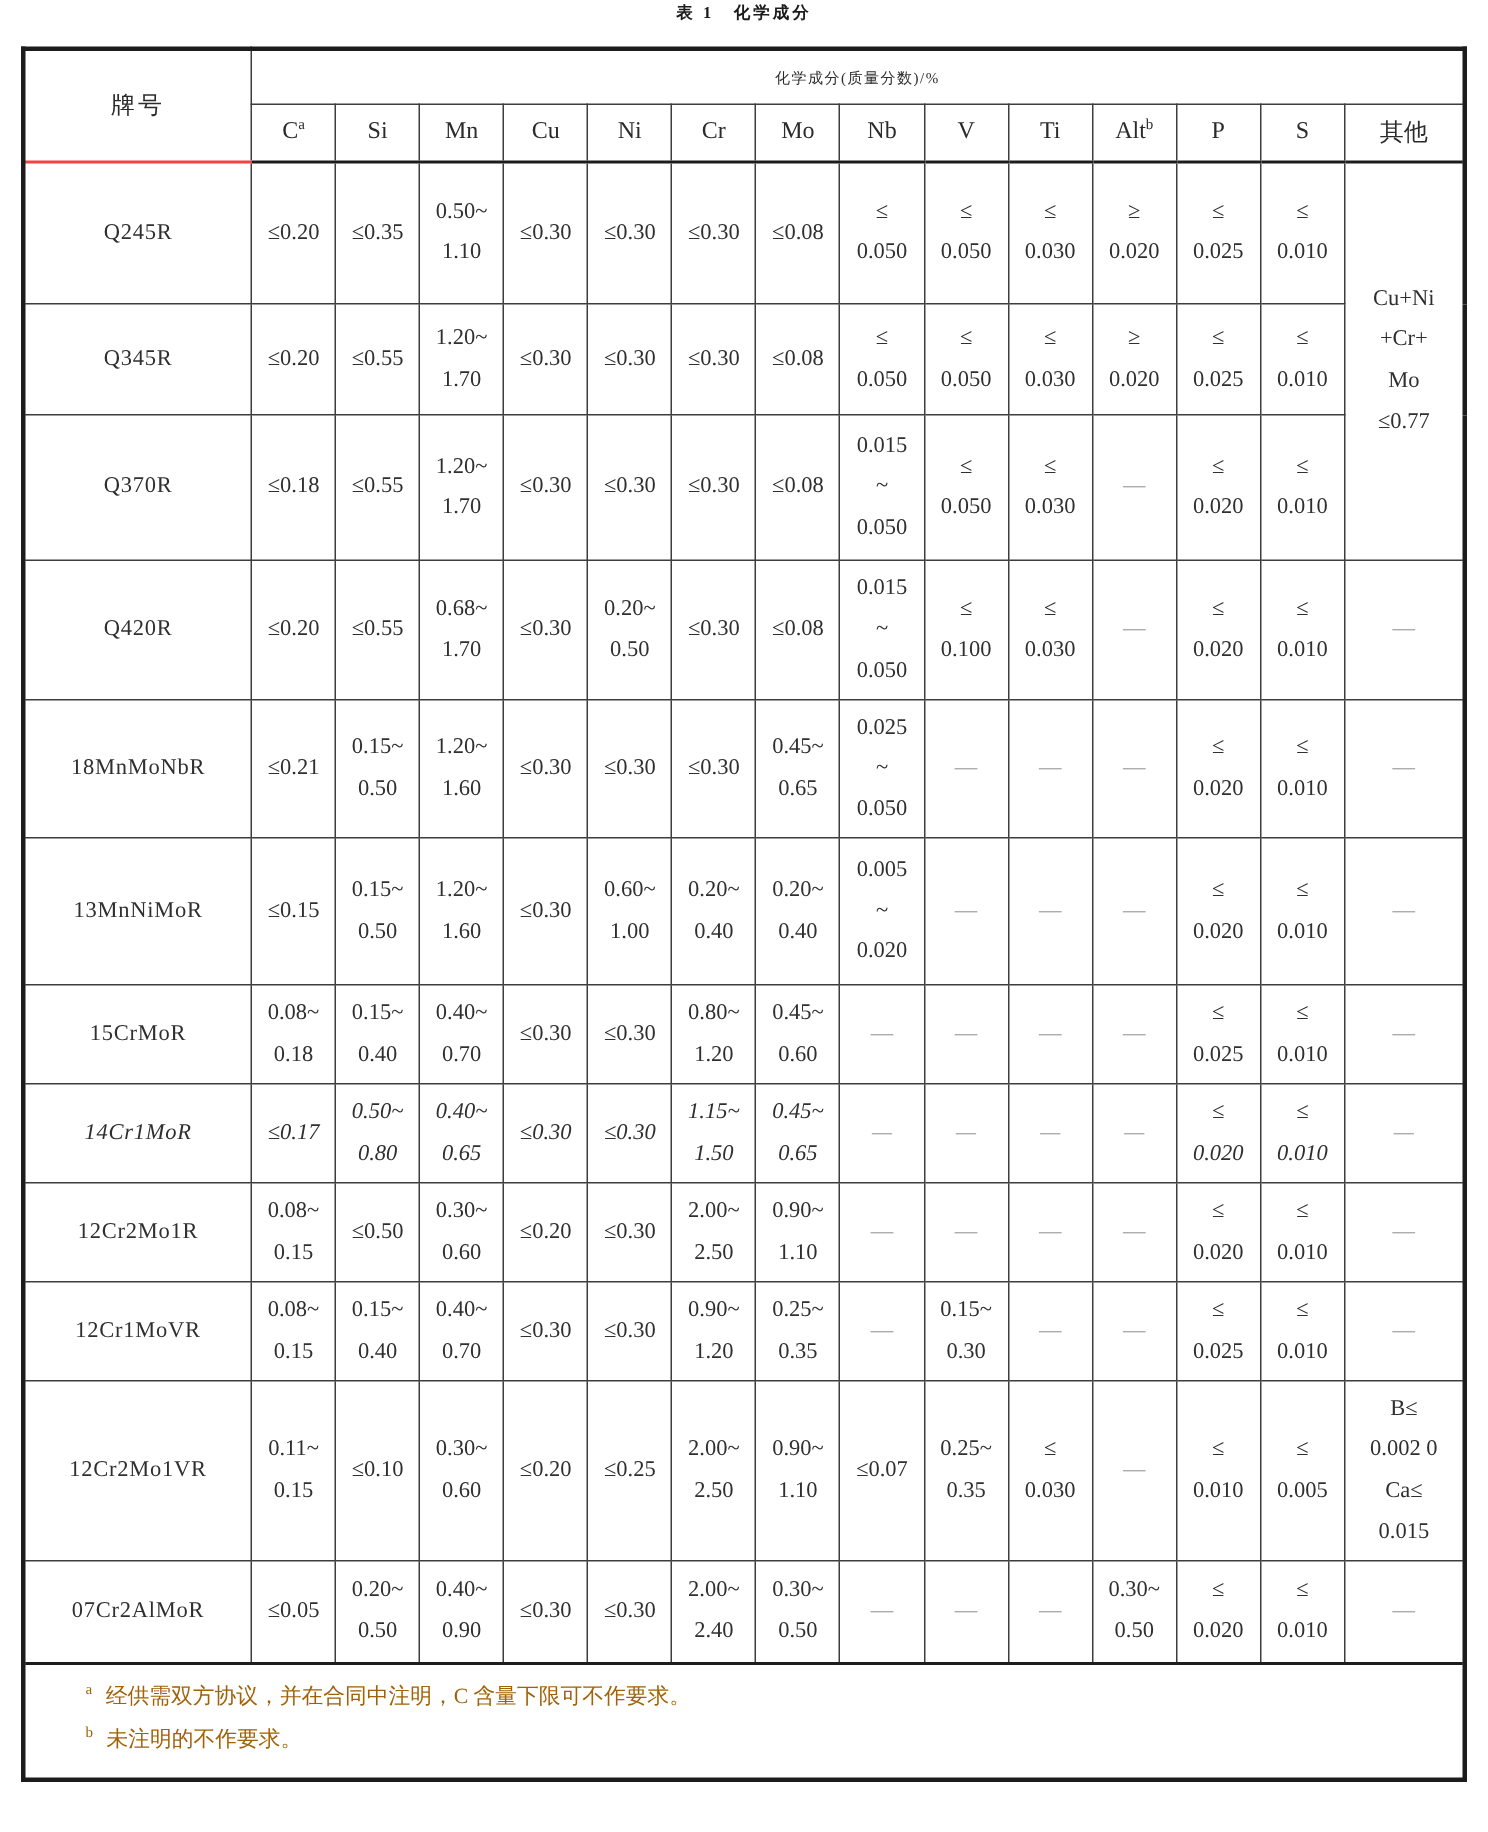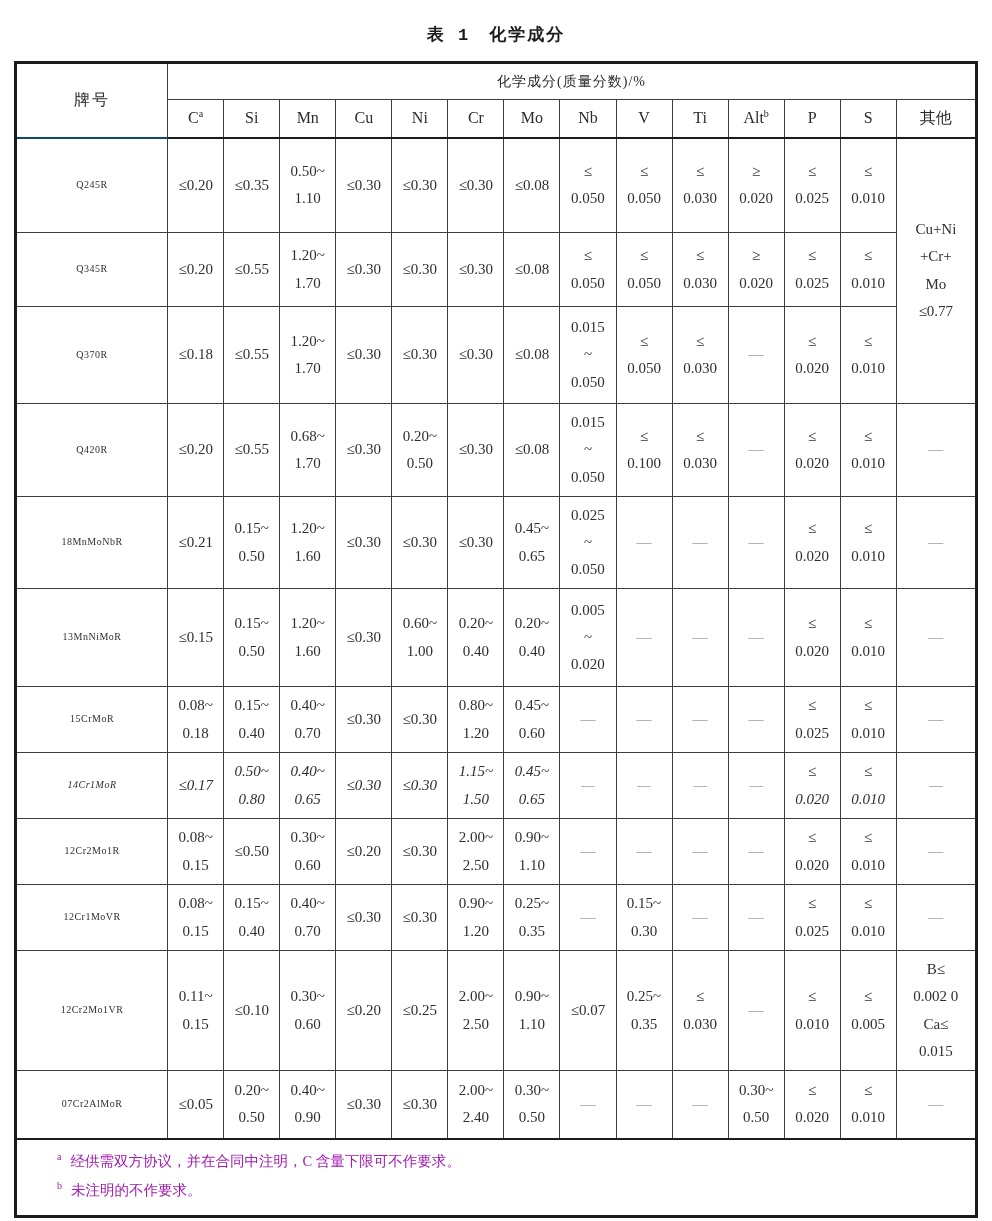--- a/index.html
+++ b/index.html
@@ -9,25 +9,25 @@
   }
   body {
     width: 992px;
     height: 1221px;
     font-family: "Liberation Serif", "DejaVu Serif", serif;
     color: #2f2f2f;
     position: relative;
   }
   .page-title {
     text-align: center;
-    font-family: Liberation Mono, monospace;
+    font-family: Liberation Serif, serif;
     font-weight: bold;
-    font-size: 17px;
+    font-size: 11px;
     letter-spacing: 2px;
-    padding-top: 23px;
+    padding-top: 1px;
     color: #1b1b1b;
   }
   table.comp-table {
     border-collapse: collapse;
     table-layout: fixed;
     width: 964px;
     margin: 15px auto 0 auto;
     border: 3px solid #1c1c1c;
   }
   col.grade-col  { width: 152px; }
@@ -40,45 +40,45 @@
     font-weight: normal;
     padding: 0;
     overflow: hidden;
   }
   thead tr.group-row { height: 37px; }
   thead tr.symbol-row { height: 38px; }
   thead th {
     font-size: 16px;
     color: #2b2b2b;
   }
-  th.group-header { font-size: 14px; letter-spacing: 1px; }
+  th.group-header { font-size: 10px; letter-spacing: 1px; }
   th.grade-header { font-size: 16px; letter-spacing: 2px; }
   thead tr.symbol-row th { border-bottom: 2px solid #1c1c1c; }
-  th.grade-header { border-bottom: 2px solid #0c4a6e; }
+  th.grade-header { border-bottom: 2px solid #ef4444; }
   sup {
     font-size: 10px;
     line-height: 0;
   }
   tbody td {
     font-size: 15px;
     line-height: 1.82;
   }
   tbody td.grade {
-    font-size: 10px;
+    font-size: 15px;
     letter-spacing: 0.5px;
   }
   tbody td div { margin: 0; }
   .dash { color: #9a9a9a; }
   tfoot td {
     border-top: 2px solid #1c1c1c;
     text-align: left;
     font-size: 14.5px;
     padding: 7px 10px 9px 40px;
     line-height: 2.05;
-    color: #a21caf;
+    color: #a16207;
   }
   tfoot sup { margin-right: 9px; font-size: 10px; }
 </style>
 </head>
 <body>
 
 <div class="page-title">表 1　化学成分</div>
 
 <table class="comp-table">
   <colgroup>

